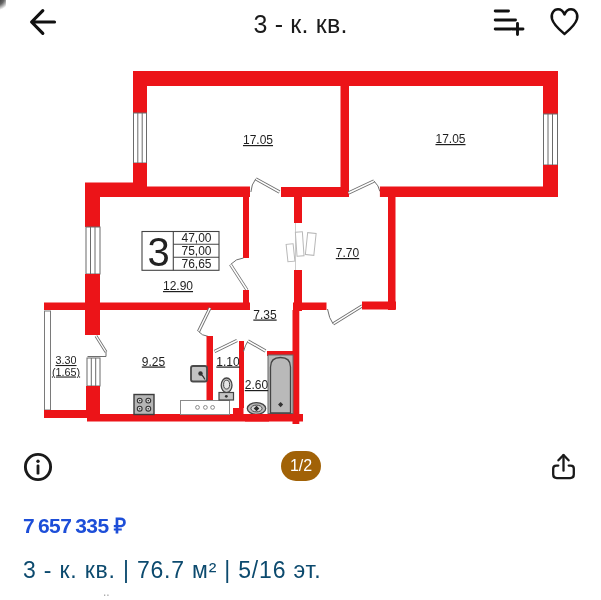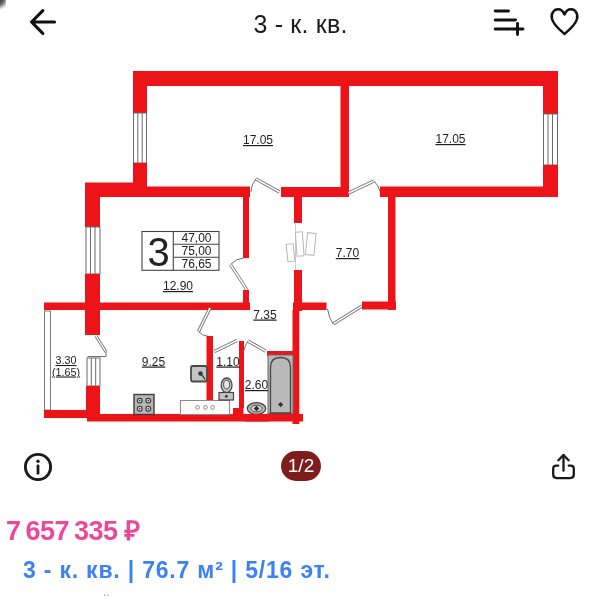--- a/index.html
+++ b/index.html
@@ -258,25 +258,25 @@
 </g>
 </g>
 </svg>
 
 <svg class="abs" style="left:23px;top:452px" width="30" height="30" viewBox="0 0 30 30" fill="none">
   <circle cx="15" cy="15" r="12.6" stroke="#1a1a1a" stroke-width="2.9"></circle>
   <circle cx="15" cy="9.3" r="1.7" fill="#1a1a1a"></circle>
   <rect x="13.6" y="12.6" width="2.8" height="10" rx="1.2" fill="#1a1a1a"></rect>
 </svg>
 
-<div class="abs" style="left:281px;top:451px;width:40px;height:30px;background:#7f1d1d;border-radius:15px;color:#fff;font-size:19px;text-align:center;line-height:30px;">1/2</div>
+<div class="abs" style="left:281px;top:451px;width:40px;height:30px;background:#a16207;border-radius:15px;color:#fff;font-size:16px;text-align:center;line-height:30px;">1/2</div>
 
 <svg class="abs" style="left:551px;top:449px" width="28" height="32" viewBox="0 0 28 32" fill="none" stroke="#1a1a1a" stroke-width="2.3" stroke-linecap="round" stroke-linejoin="round">
   <path d="M7.3 16.6 L5.3 16.6 Q 2.2 16.6 2.2 19.6 L2.2 25.6 Q 2.2 29.1 5.8 29.1 L19.2 29.1 Q 22.8 29.1 22.8 25.6 L22.8 19.6 Q 22.8 16.6 19.7 16.6 L17.7 16.6"></path>
   <path d="M12.5 21.7 L12.5 6.2"></path>
   <path d="M7.4 11.3 L12.5 6 L17.6 11.3"></path>
 </svg>
 
-<div class="abs" style="left:6px;top:511px;font-size:27px;font-weight:700;color:#ec4899;letter-spacing:-0.5px;">7 657 335 ₽</div>
-
-<div class="abs" style="left:23px;top:557px;font-size:23px;font-weight:700;color:#3b82f6;letter-spacing:0.8px;">3 - к. кв. | 76.7 м² | 5/16 эт.</div>
+<div class="abs" style="left:23px;top:511px;font-size:21px;font-weight:700;color:#1d4ed8;letter-spacing:-0.5px;">7 657 335 ₽</div>
+
+<div class="abs" style="left:23px;top:557px;font-size:23px;font-weight:400;color:#0c4a6e;letter-spacing:0.8px;">3 - к. кв. | 76.7 м² | 5/16 эт.</div>
 
 <div class="abs" style="left:103px;top:585px;font-size:12px;color:#a5a5a5;">..</div>
 
 </body></html>

